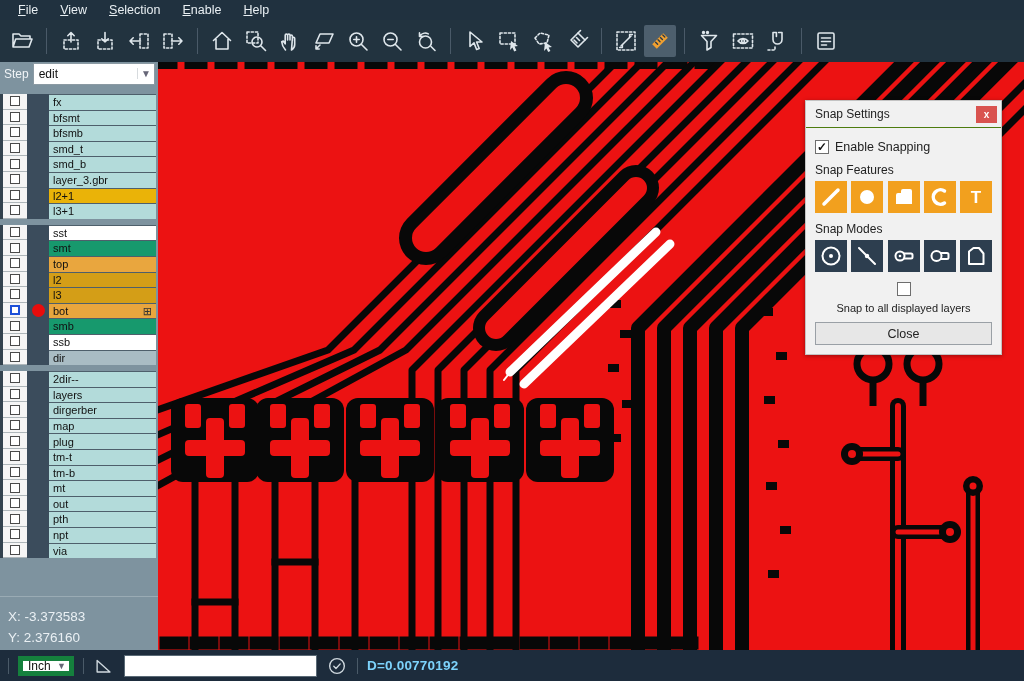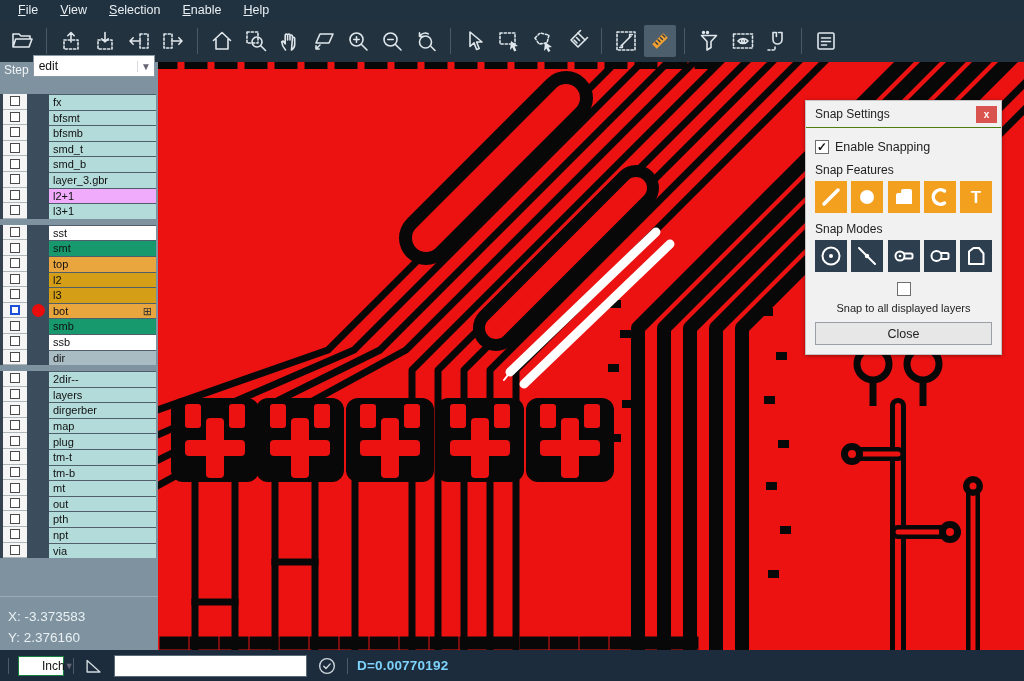--- a/index.html
+++ b/index.html
@@ -21,21 +21,21 @@
   .tbtn.selected { background:#4d5f6d; }
   .tbtn svg { width:24px; height:24px; stroke:#dfe7ec; fill:none; stroke-width:1.6;
               stroke-linecap:round; stroke-linejoin:round; }
   .tsep { width:1px; height:26px; background:#4a5a68; margin:0 6px; }
 
   
   .main { flex:1 1 auto; display:flex; min-height:0; }
 
   
   .sidebar { width:158px; background:#7e939f; position:relative; flex:0 0 auto; }
-  .step-row { height:31px; display:flex; align-items:flex-end; padding:0 3px 16px 4px; gap:4px; }
+  .step-row { height:31px; display:flex; align-items:center; padding:0 3px 8px 4px; gap:4px; }
   .step-label { color:#f0f4f7; font-size:12px; }
   .dropdown { flex:1; height:22px; background:#fff; border:1px solid #8b9aa3;
               display:flex; align-items:center; font-size:12px; color:#111; padding-left:5px; }
   .dropdown .chev { margin-left:auto; width:17px; text-align:center; color:#667; font-size:10px;
                     border-left:1px solid #d7dbde; }
   .layers { padding:1px 2px 0 0; }
   .layer-group { margin-bottom:6px; }
   .layer-row { display:flex; height:15.6px; border-left:3px solid #33424e; }
   .layer-cbcell { width:24px; background:#f5f5f5; display:flex; align-items:center;
                   justify-content:center; border-bottom:1px solid #aeb6ba; }
@@ -74,22 +74,22 @@
   .sq svg { width:24px; height:24px; }
   .all-layers { margin:10px 0 8px;flex-direction:column; }
   .all-layers .lbl { font-size:11px; }
   .sd-closebtn { width:100%; height:23px; background:#e7e7e7; border:1px solid #9aa0a6;
                  font-size:12.5px; color:#222; font-family:"Liberation Sans",sans-serif; }
 
   
   .statusbar { height:31px; background:#1d2c3c; display:flex; align-items:center;
                padding-left:8px; gap:9px; flex:0 0 auto; }
   .ssep { width:1px; height:16px; background:#4a5a68; }
-  .units { width:46px; height:20px; background:#fff; border:1px solid #15803d; display:flex;
-           align-items:center; font-size:12px; color:#111; padding-left:23px; }
+  .units { width:56px; height:20px; background:#fff; border:5px solid #15803d; display:flex;
+           align-items:center; font-size:12px; color:#111; padding-left:5px; }
   .units .chev { margin-left:auto; color:#667; font-size:9px; padding-right:3px; }
   .sicon svg { width:22px; height:22px; stroke:#cfd8de; fill:none; stroke-width:1.5;
                stroke-linecap:round; stroke-linejoin:round; display:block; }
   .minput { width:193px; height:22px; border:1px solid #5a6a76; background:#fff; font-size:12px; padding:0 4px; }
   .dlabel { color:#7dd3fc; font-size:13.5px; font-weight:bold; letter-spacing:.2px; }
 </style>
 </head>
 <body>
 
 <div class="app">
@@ -334,21 +334,21 @@
     </div>
   </div>
 
   <div class="layer-row">
     <div class="layer-cbcell">
       <span class="layer-cb"></span>
     </div>
     <div class="layer-swatch">
       
     </div>
-    <div class="layer-label" style="background: #f0abfc;">
+    <div class="layer-label" style="background: #eab308;">
       <span class="layer-text">l2+1</span>
       <span class="layer-grid"></span>
     </div>
   </div>
 
   <div class="layer-row">
     <div class="layer-cbcell">
       <span class="layer-cb"></span>
     </div>
     <div class="layer-swatch">

